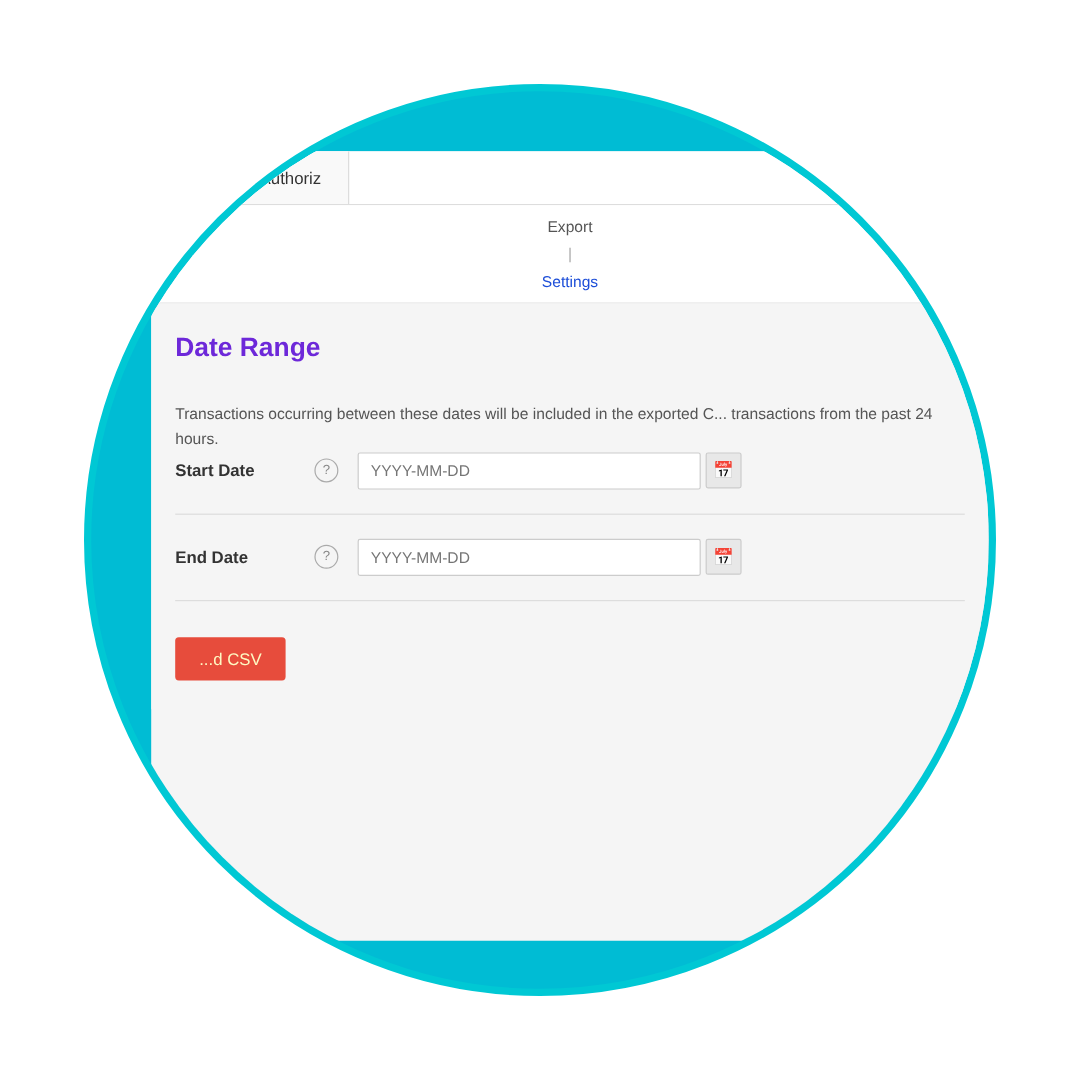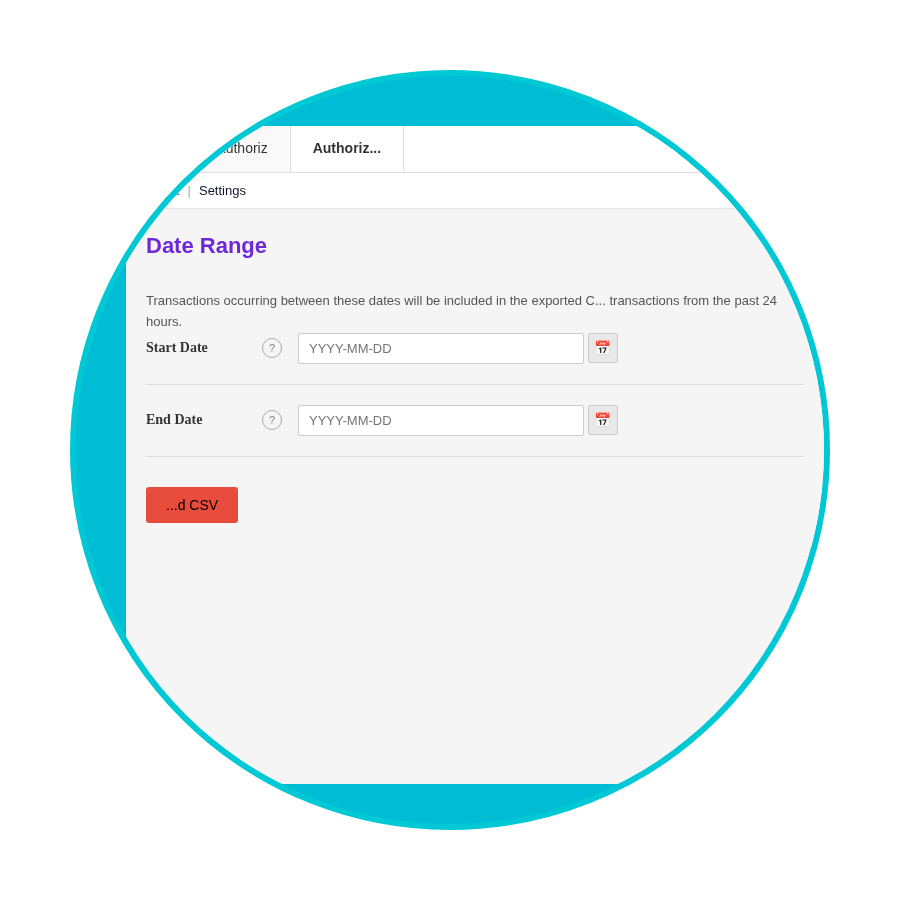--- a/index.html
+++ b/index.html
@@ -69,33 +69,34 @@
 
     
     .action-bar {
       padding: 10px 16px;
       background: #fff;
       border-bottom: 1px solid #e5e5e5;
       display: flex;
       align-items: center;
       gap: 8px;
       font-size: 13px;
+      flex-direction: column;
     }
 
     .action-link {
       color: #555;
       text-decoration: none;
     }
 
     .separator {
       color: #aaa;
     }
 
     .settings-link {
-      color: #0f172a;
+      color: #1d4ed8;
       text-decoration: none;
     }
 
     
     .content {
       padding: 24px 20px;
       background: #f5f5f5;
     }
 
     .section-title {
@@ -118,21 +119,20 @@
       align-items: center;
       margin-bottom: 20px;
       gap: 16px;
     }
 
     .field-label {
       font-size: 14px;
       font-weight: bold;
       color: #333;
       min-width: 100px;
-      font-family: Liberation Serif, serif;
     }
 
     .help-icon {
       width: 20px;
       height: 20px;
       border-radius: 50%;
       border: 1px solid #aaa;
       display: flex;
       align-items: center;
       justify-content: center;
@@ -177,44 +177,41 @@
 
     .divider {
       border: none;
       border-top: 1px solid #ddd;
       margin: 10px 0 20px 0;
     }
 
     
     .export-btn {
       background: #e74c3c;
-      color: #000000;
+      color: #fef9c3;
       border: none;
       padding: 10px 20px;
       font-size: 14px;
       cursor: pointer;
       border-radius: 3px;
       margin-top: 10px;
     }
   </style>
 </head>
 <body>
 
 <div class="circle-container">
   <div class="ui-panel">
 
     <div class="tabs">
       <div class="tab">
         <span>...rs</span>
       </div>
       <div class="tab">
         <span>Authoriz</span>
-      </div>
-      <div class="tab active">
-        <span>Authoriz...</span>
       </div>
     </div>
 
     <div class="action-bar">
       <a class="action-link" href="#">
         <span>Export</span>
       </a>
       <span class="separator">|</span>
       <a class="settings-link" href="#">
         <span>Settings</span>

